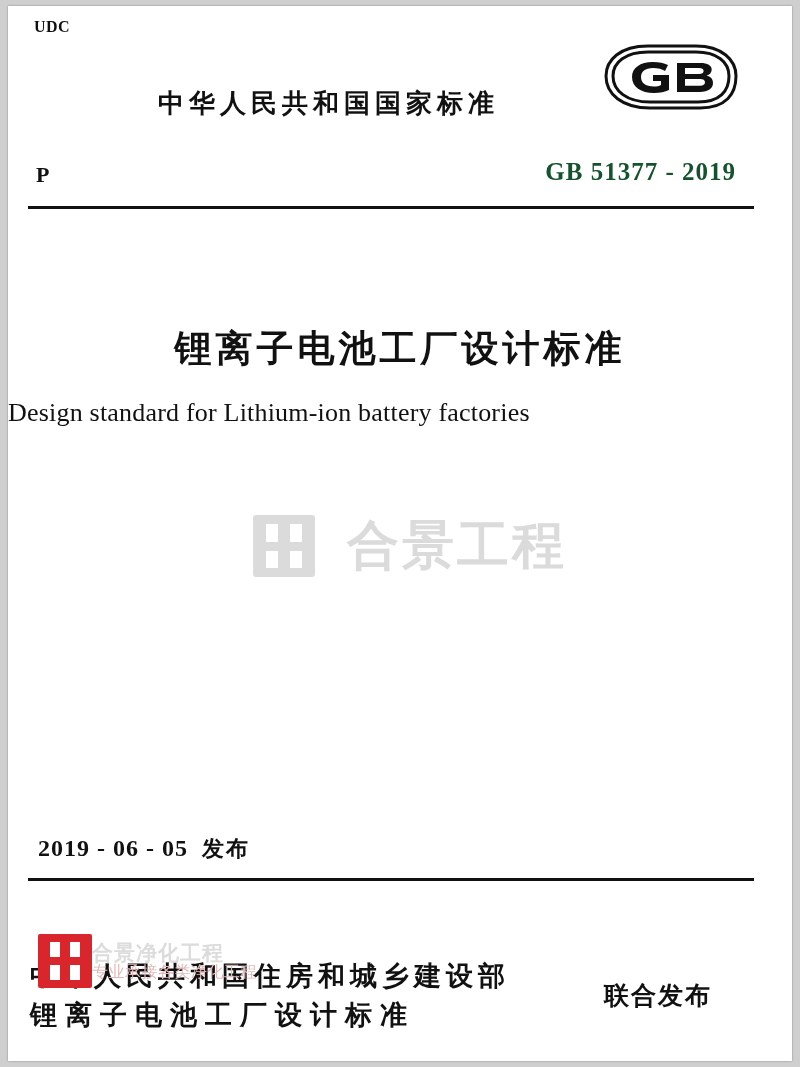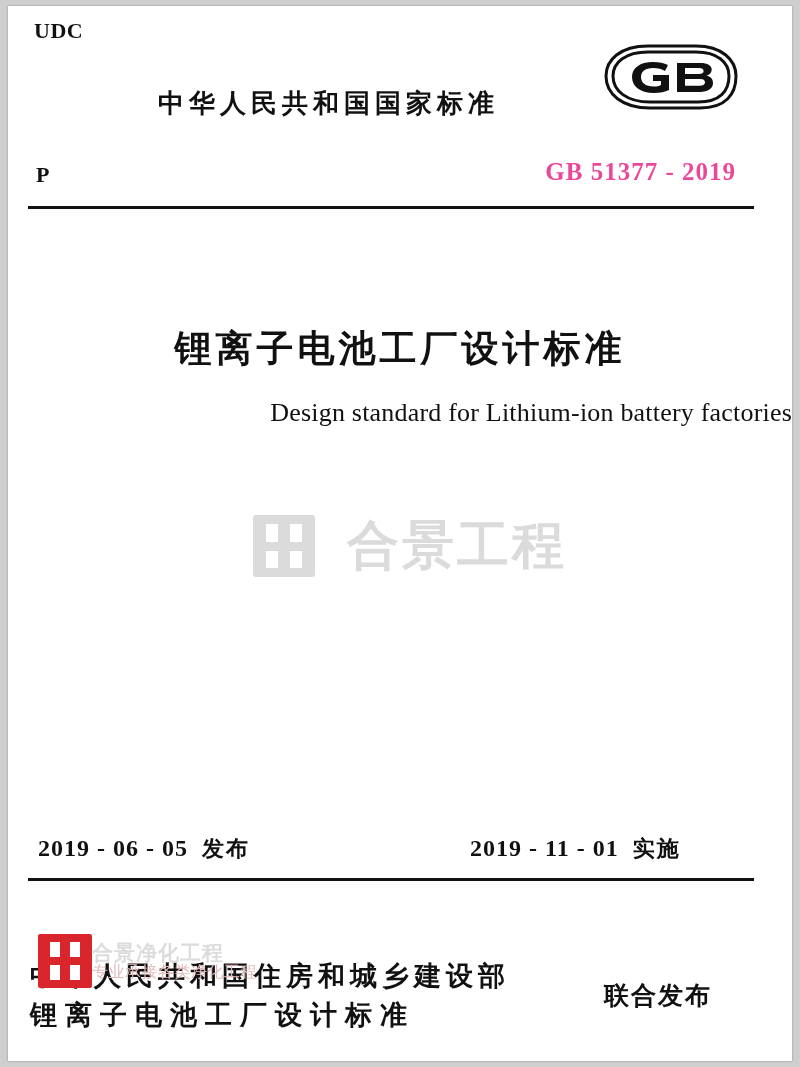--- a/index.html
+++ b/index.html
@@ -23,21 +23,21 @@
     box-shadow: 0 0 2px rgba(0,0,0,0.35);
     overflow: hidden;
   }
   
   .udc {
     position: absolute;
     left: 26px;
     top: 12px;
     font-family: "Liberation Serif", serif;
     font-weight: bold;
-    font-size: 22px;
+    font-size: 16px;
     letter-spacing: 0.5px;
     color: #111;
   }
   .national-standard {
     position: absolute;
     left: 150px;
     top: 80px;
     font-family: "DejaVu Sans", sans-serif;
     font-weight: bold;
     font-size: 26px;
@@ -61,21 +61,21 @@
     color: #111;
   }
   .std-number {
     position: absolute;
     right: 56px;
     top: 152px;
     font-family: "Liberation Serif", serif;
     font-weight: bold;
     font-size: 25px;
     letter-spacing: 1px;
-    color: #ec4899;
+    color: #14532d;
   }
   .rule-top {
     position: absolute;
     left: 20px;
     top: 200px;
     width: 726px;
     height: 3px;
     background: #111;
   }
   
@@ -89,21 +89,21 @@
     font-weight: bold;
     font-size: 37px;
     letter-spacing: 4px;
     color: #111;
   }
   .title-en {
     position: absolute;
     left: 0;
     top: 392px;
     width: 784px;
-    text-align: right;
+    text-align: left;
     font-family: "Liberation Serif", serif;
     font-size: 26px;
     letter-spacing: 0.2px;
     color: #111;
   }
   
   .wm-center {
     position: absolute;
     left: 245px;
     top: 505px;
@@ -319,23 +319,20 @@
     <div class="wm-glyph">
       <div class="wm-bar"></div>
     </div>
     <div class="wm-text">合景工程</div>
   </div>
 
   <div class="date-issue">
     <span>2019 - 06 - 05</span><span class="cn">发布</span>
   </div>
 
-  <div class="date-impl">
-    <span>2019 - 11 - 01</span><span class="cn">实施</span>
-  </div>
 
   <div class="rule-bottom"></div>
 
   <div class="publisher1">中华人民共和国住房和城乡建设部</div>
   <div class="publisher2">锂离子电池工厂设计标准</div>
   <div class="joint-issue">联合发布</div>
 
   <div class="wm-red">
     <div class="red-badge">
       <div class="red-bar"></div>

